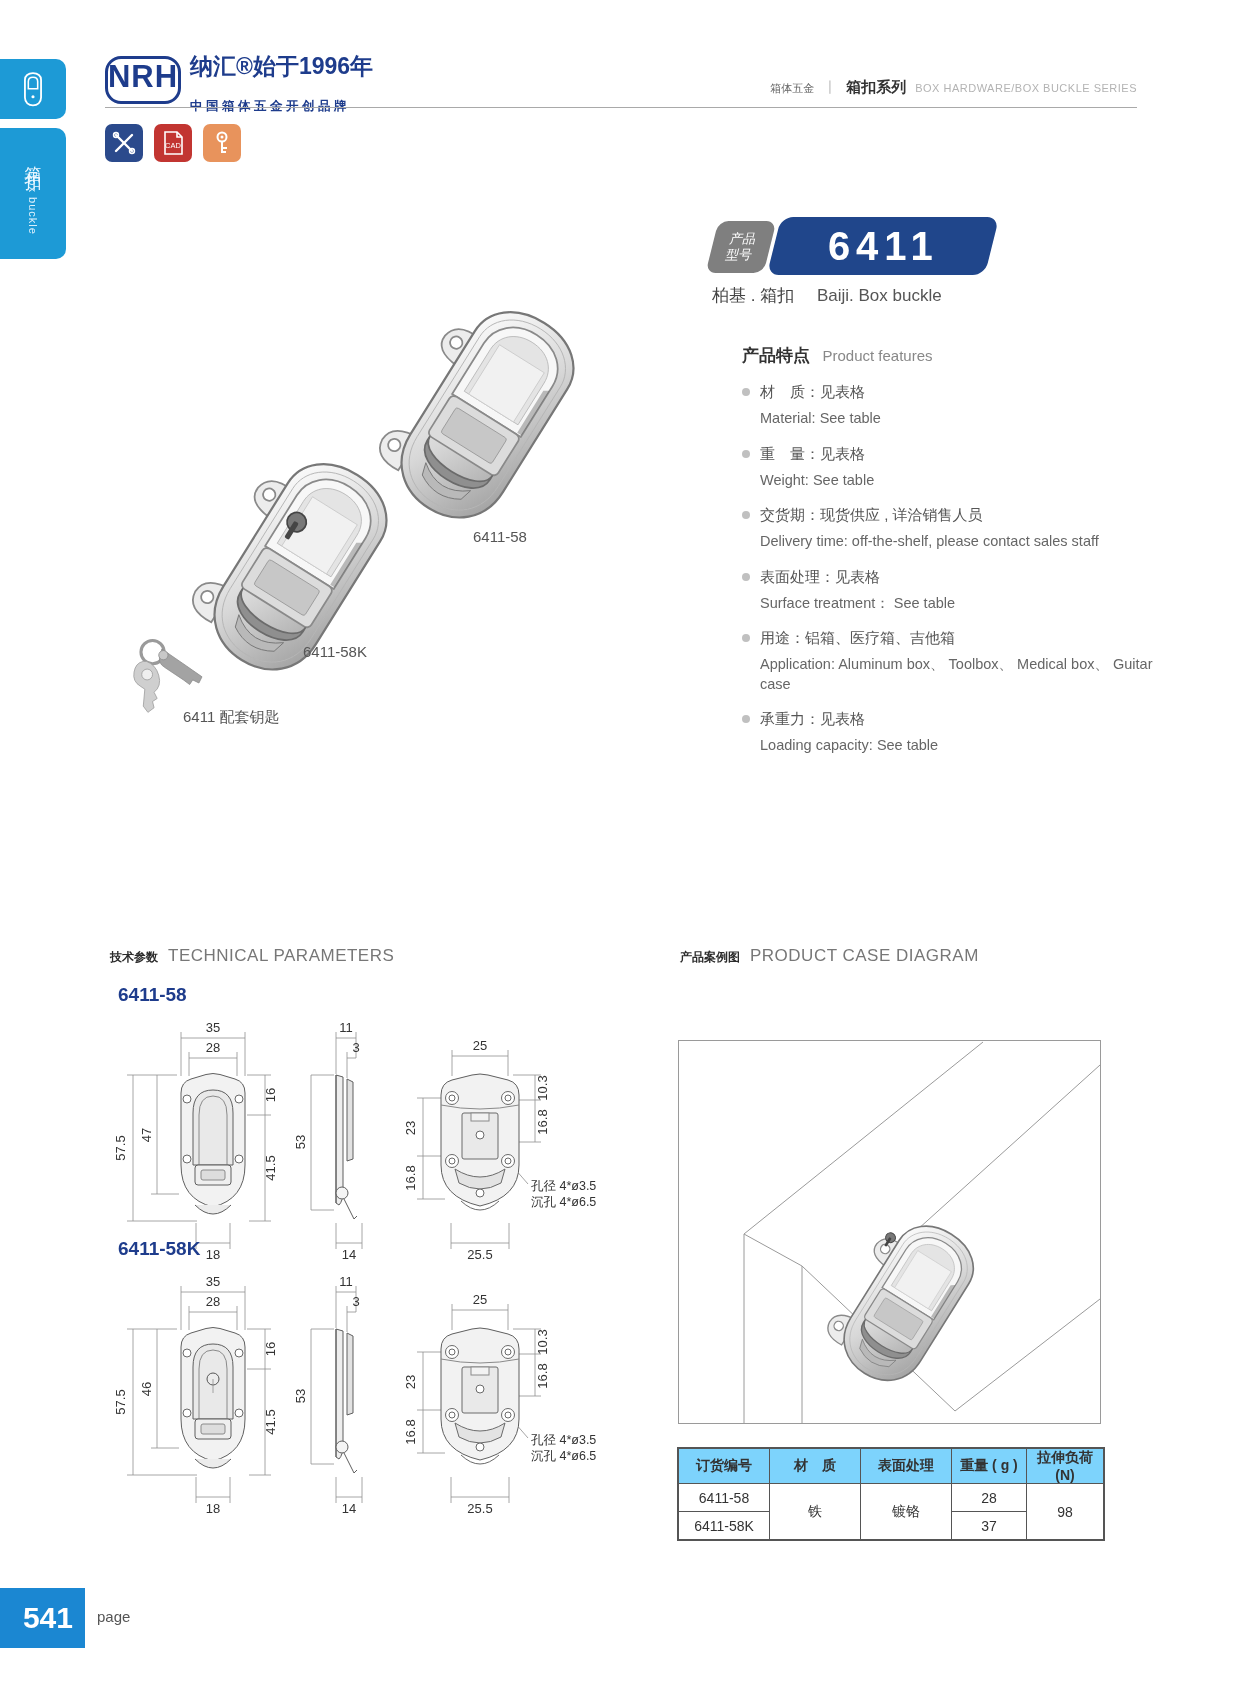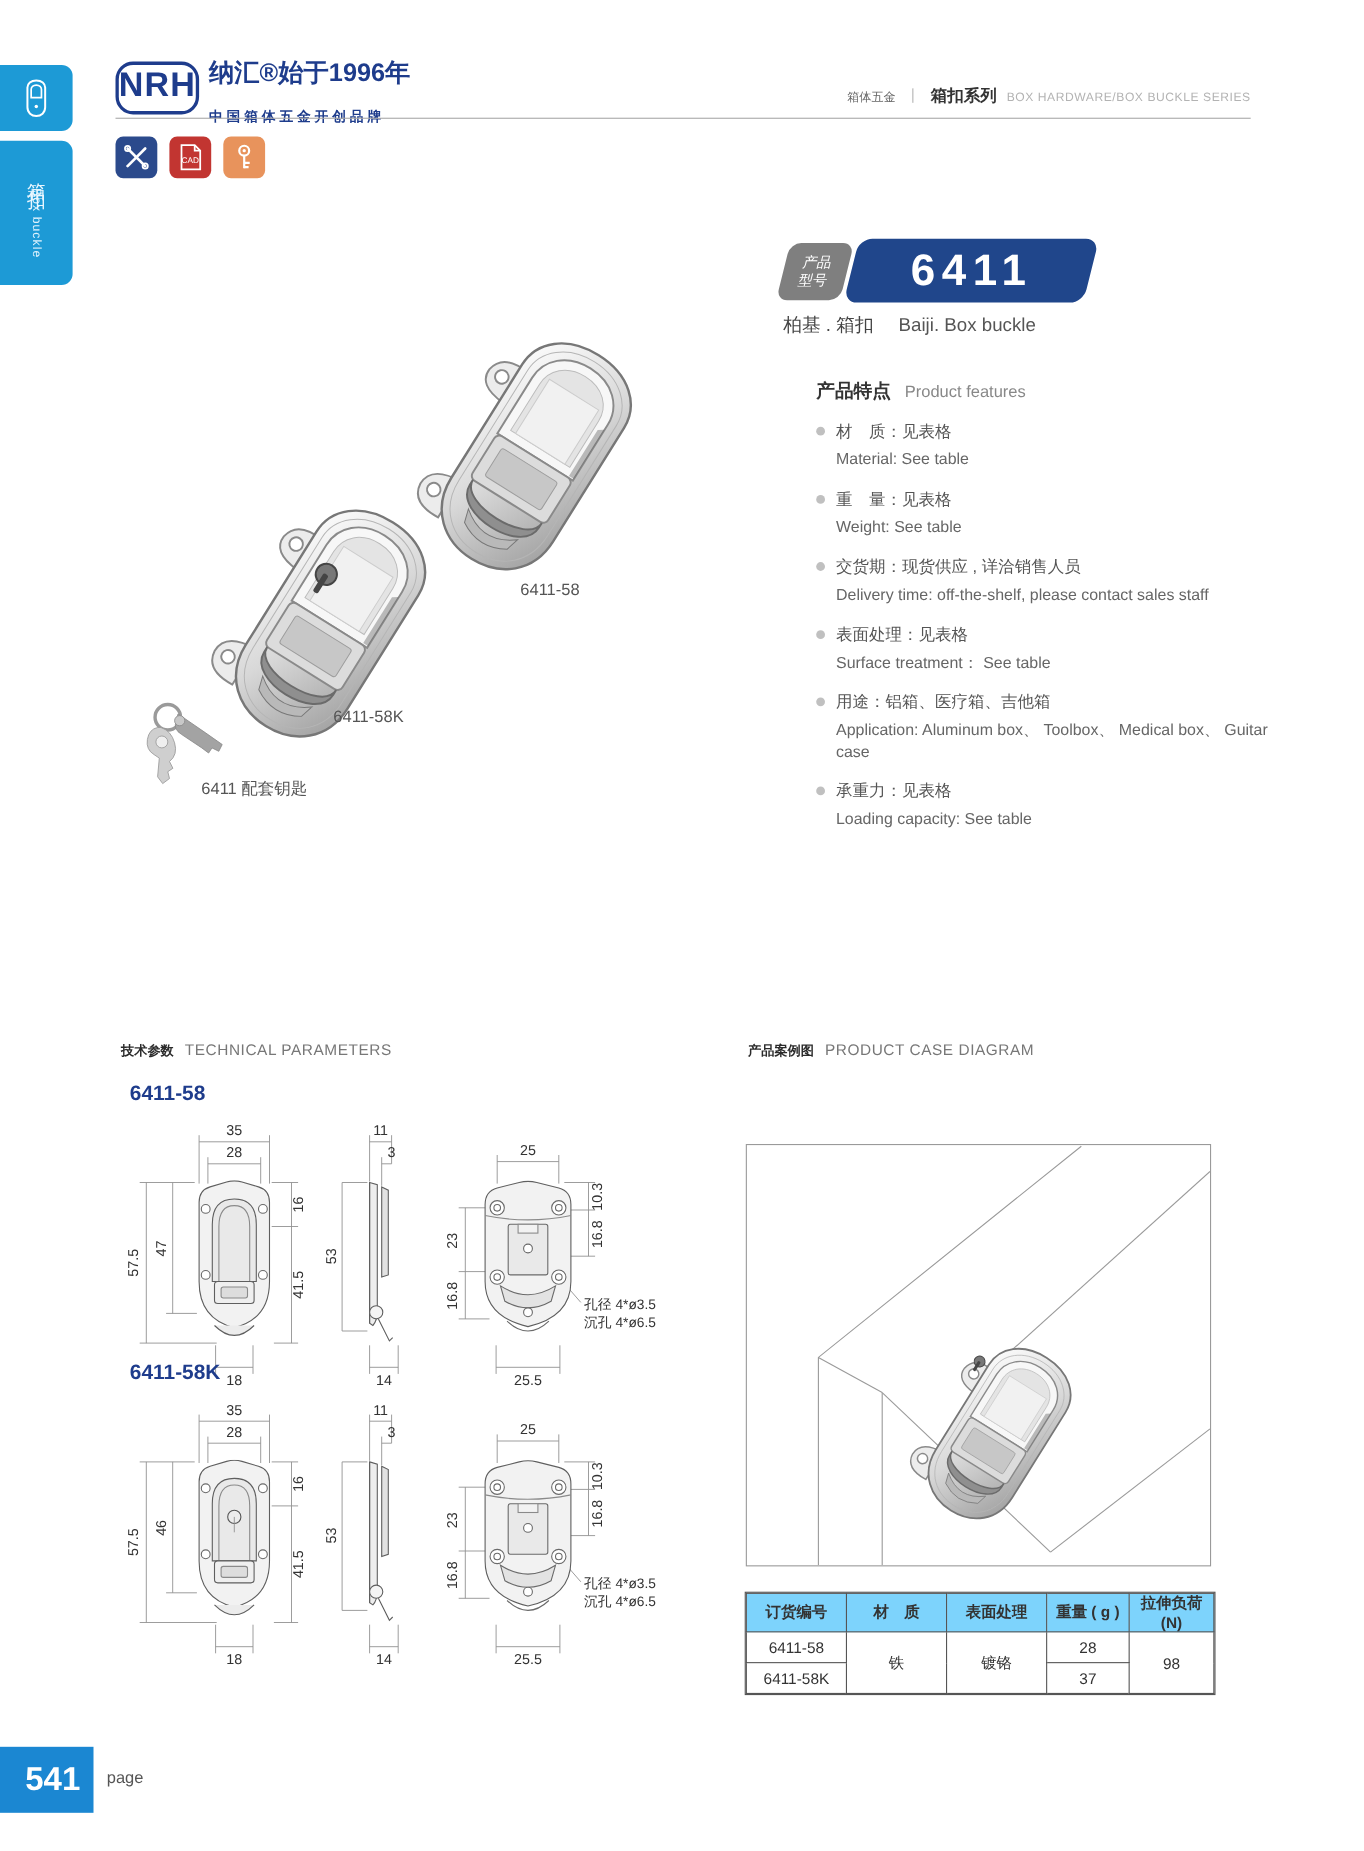--- a/index.html
+++ b/index.html
@@ -55,21 +55,21 @@
   .f-zh::before{content:"";position:absolute;left:0;top:5px;width:8px;height:8px;border-radius:50%;
                 background:#c0c0c0;}
   .f-en{font-size:14.5px;color:#666;padding-left:18px;margin-top:7px;line-height:1.35;}
 
   
   .plabel{font-size:15px;color:#555;}
 
   
   .sec-title{display:flex;align-items:baseline;gap:10px;white-space:nowrap;}
   .sec-title .zh{font-size:12px;font-weight:bold;color:#2b2b2b;}
-  .sec-title .en{font-size:14px;color:#777;letter-spacing:.5px;}
+  .sec-title .en{font-size:17px;color:#777;letter-spacing:.5px;}
 
   .model-label{font-size:19px;font-weight:bold;color:#1e3c8c;}
 
   .techsvg{position:absolute;}
   .techsvg line{stroke:#8f8f8f;stroke-width:0.8;}
   .techsvg text{font-size:13px;fill:#333;text-anchor:middle;}
   .techsvg text.note{text-anchor:start;font-size:12.5px;}
 
   
   .case-frame{left:678px;top:1040px;width:421px;height:382px;border:1px solid #9a9a9a;}

